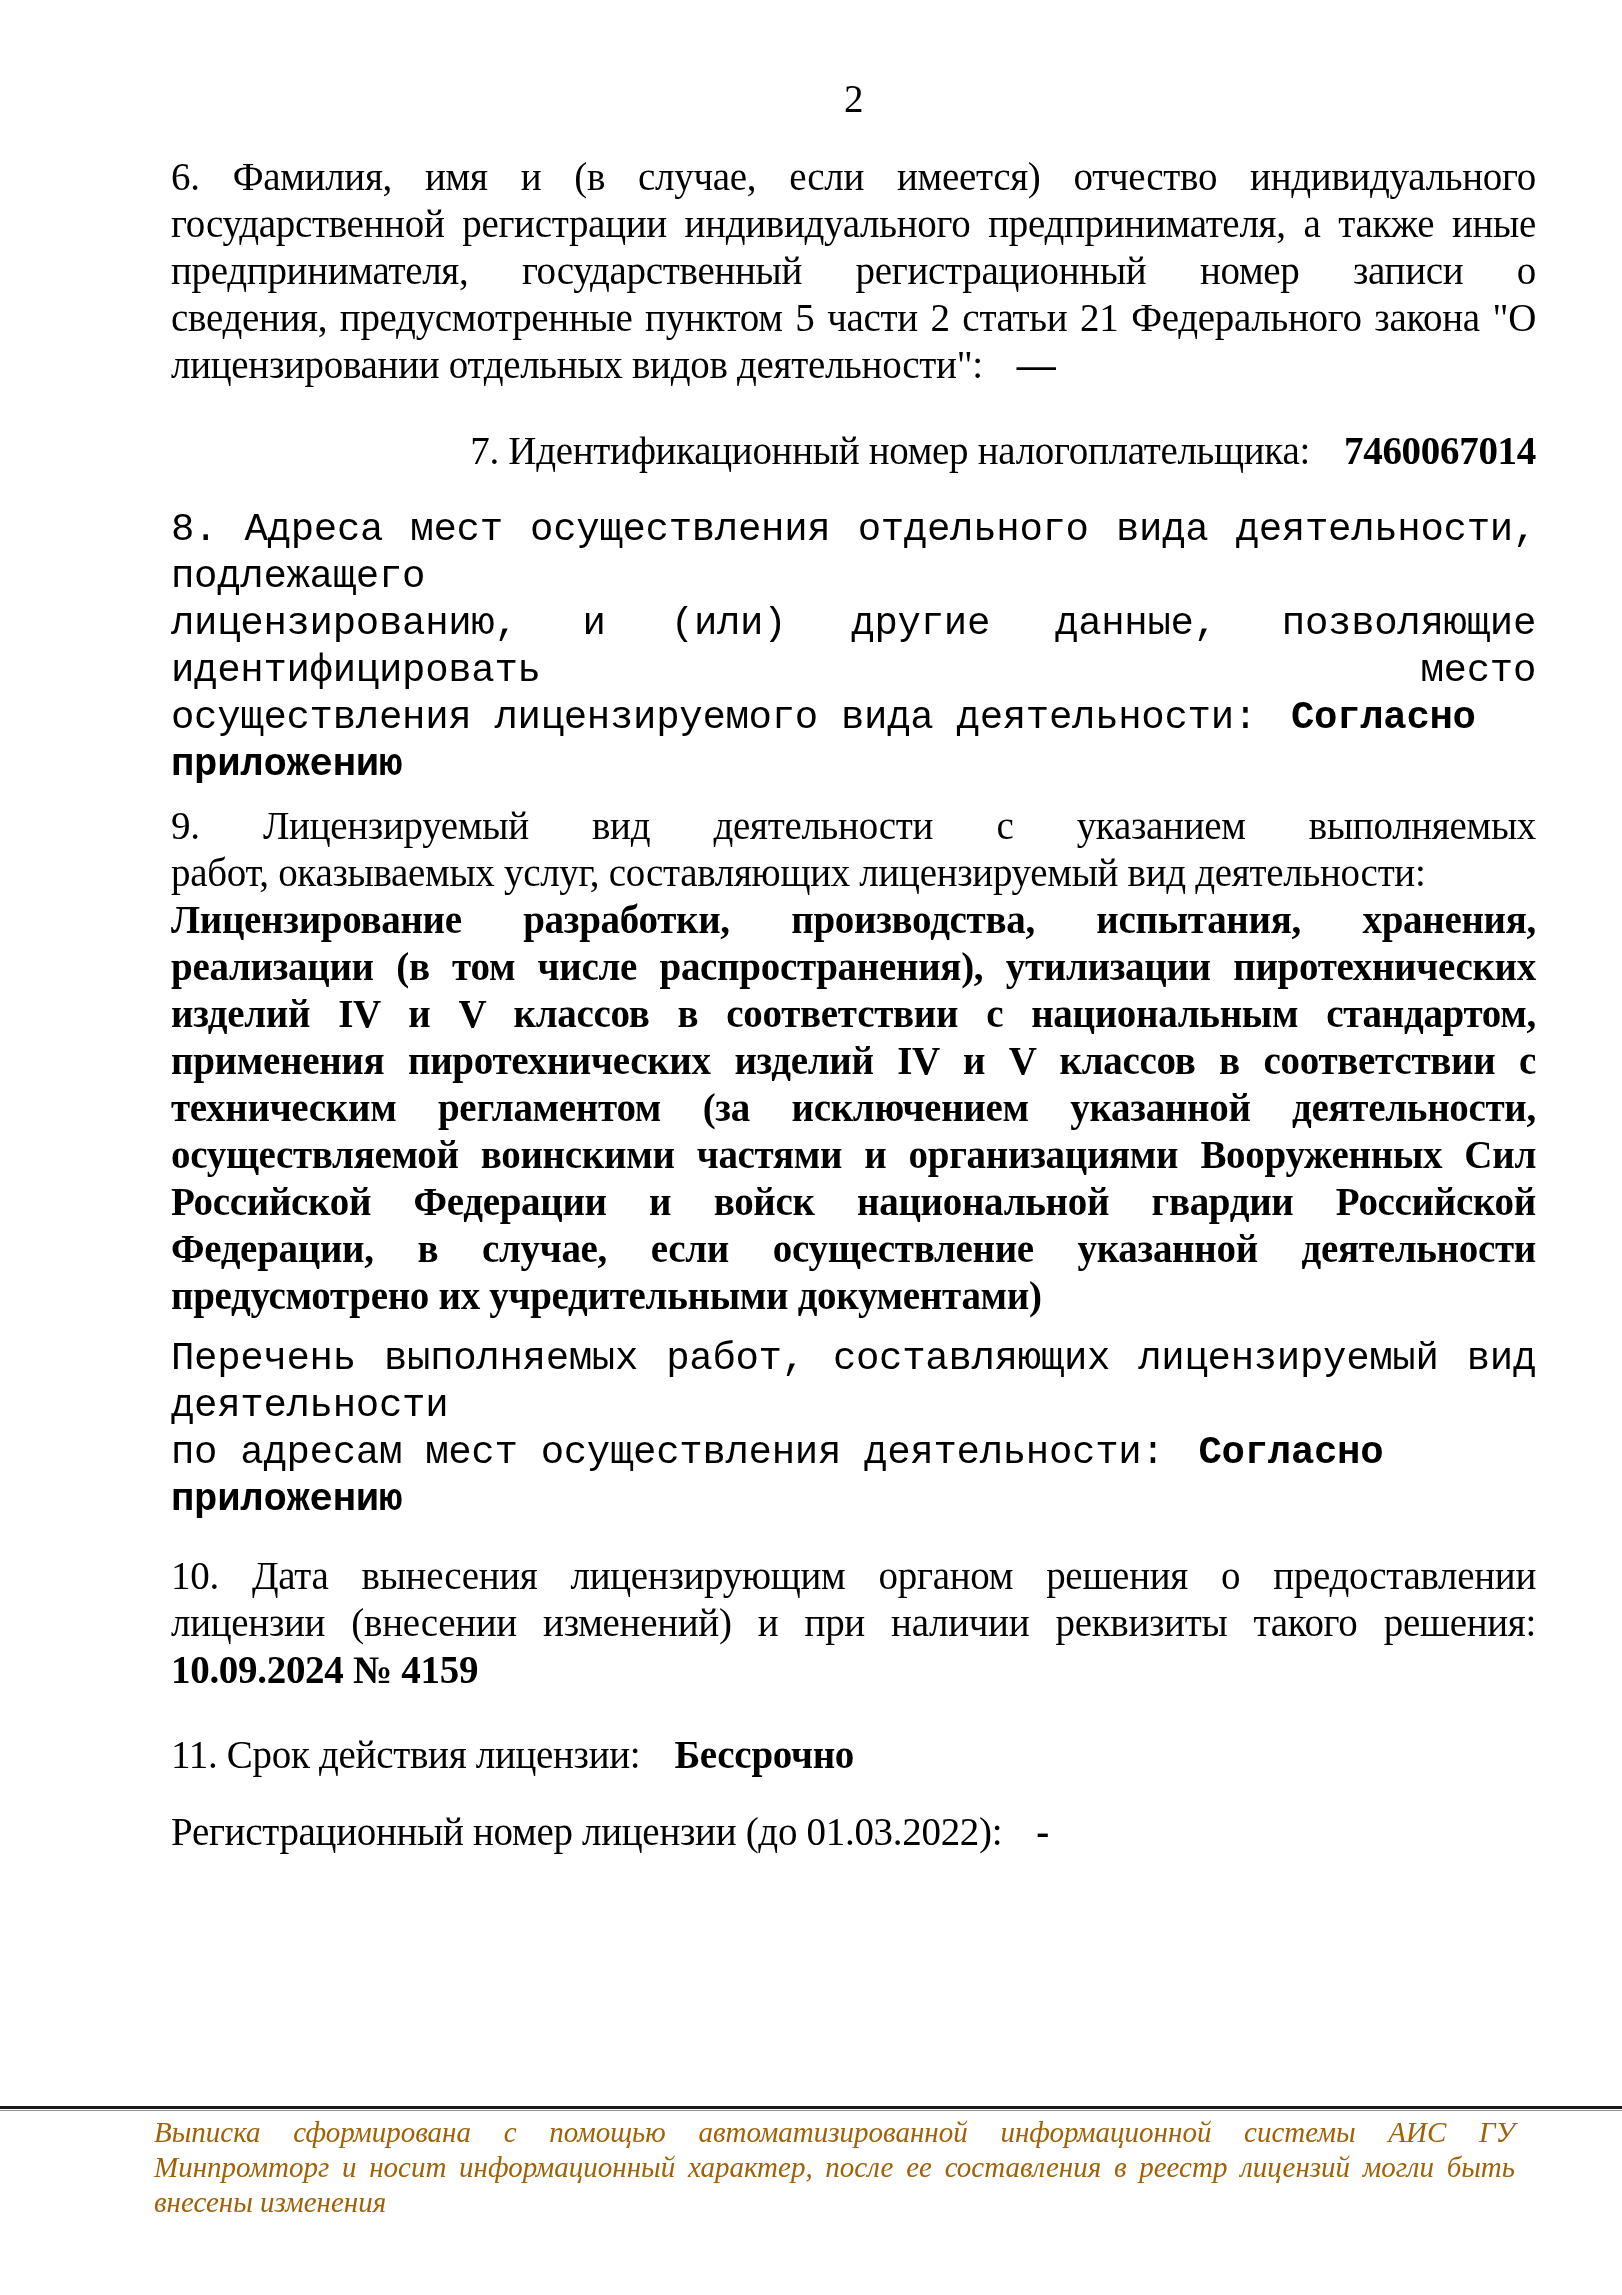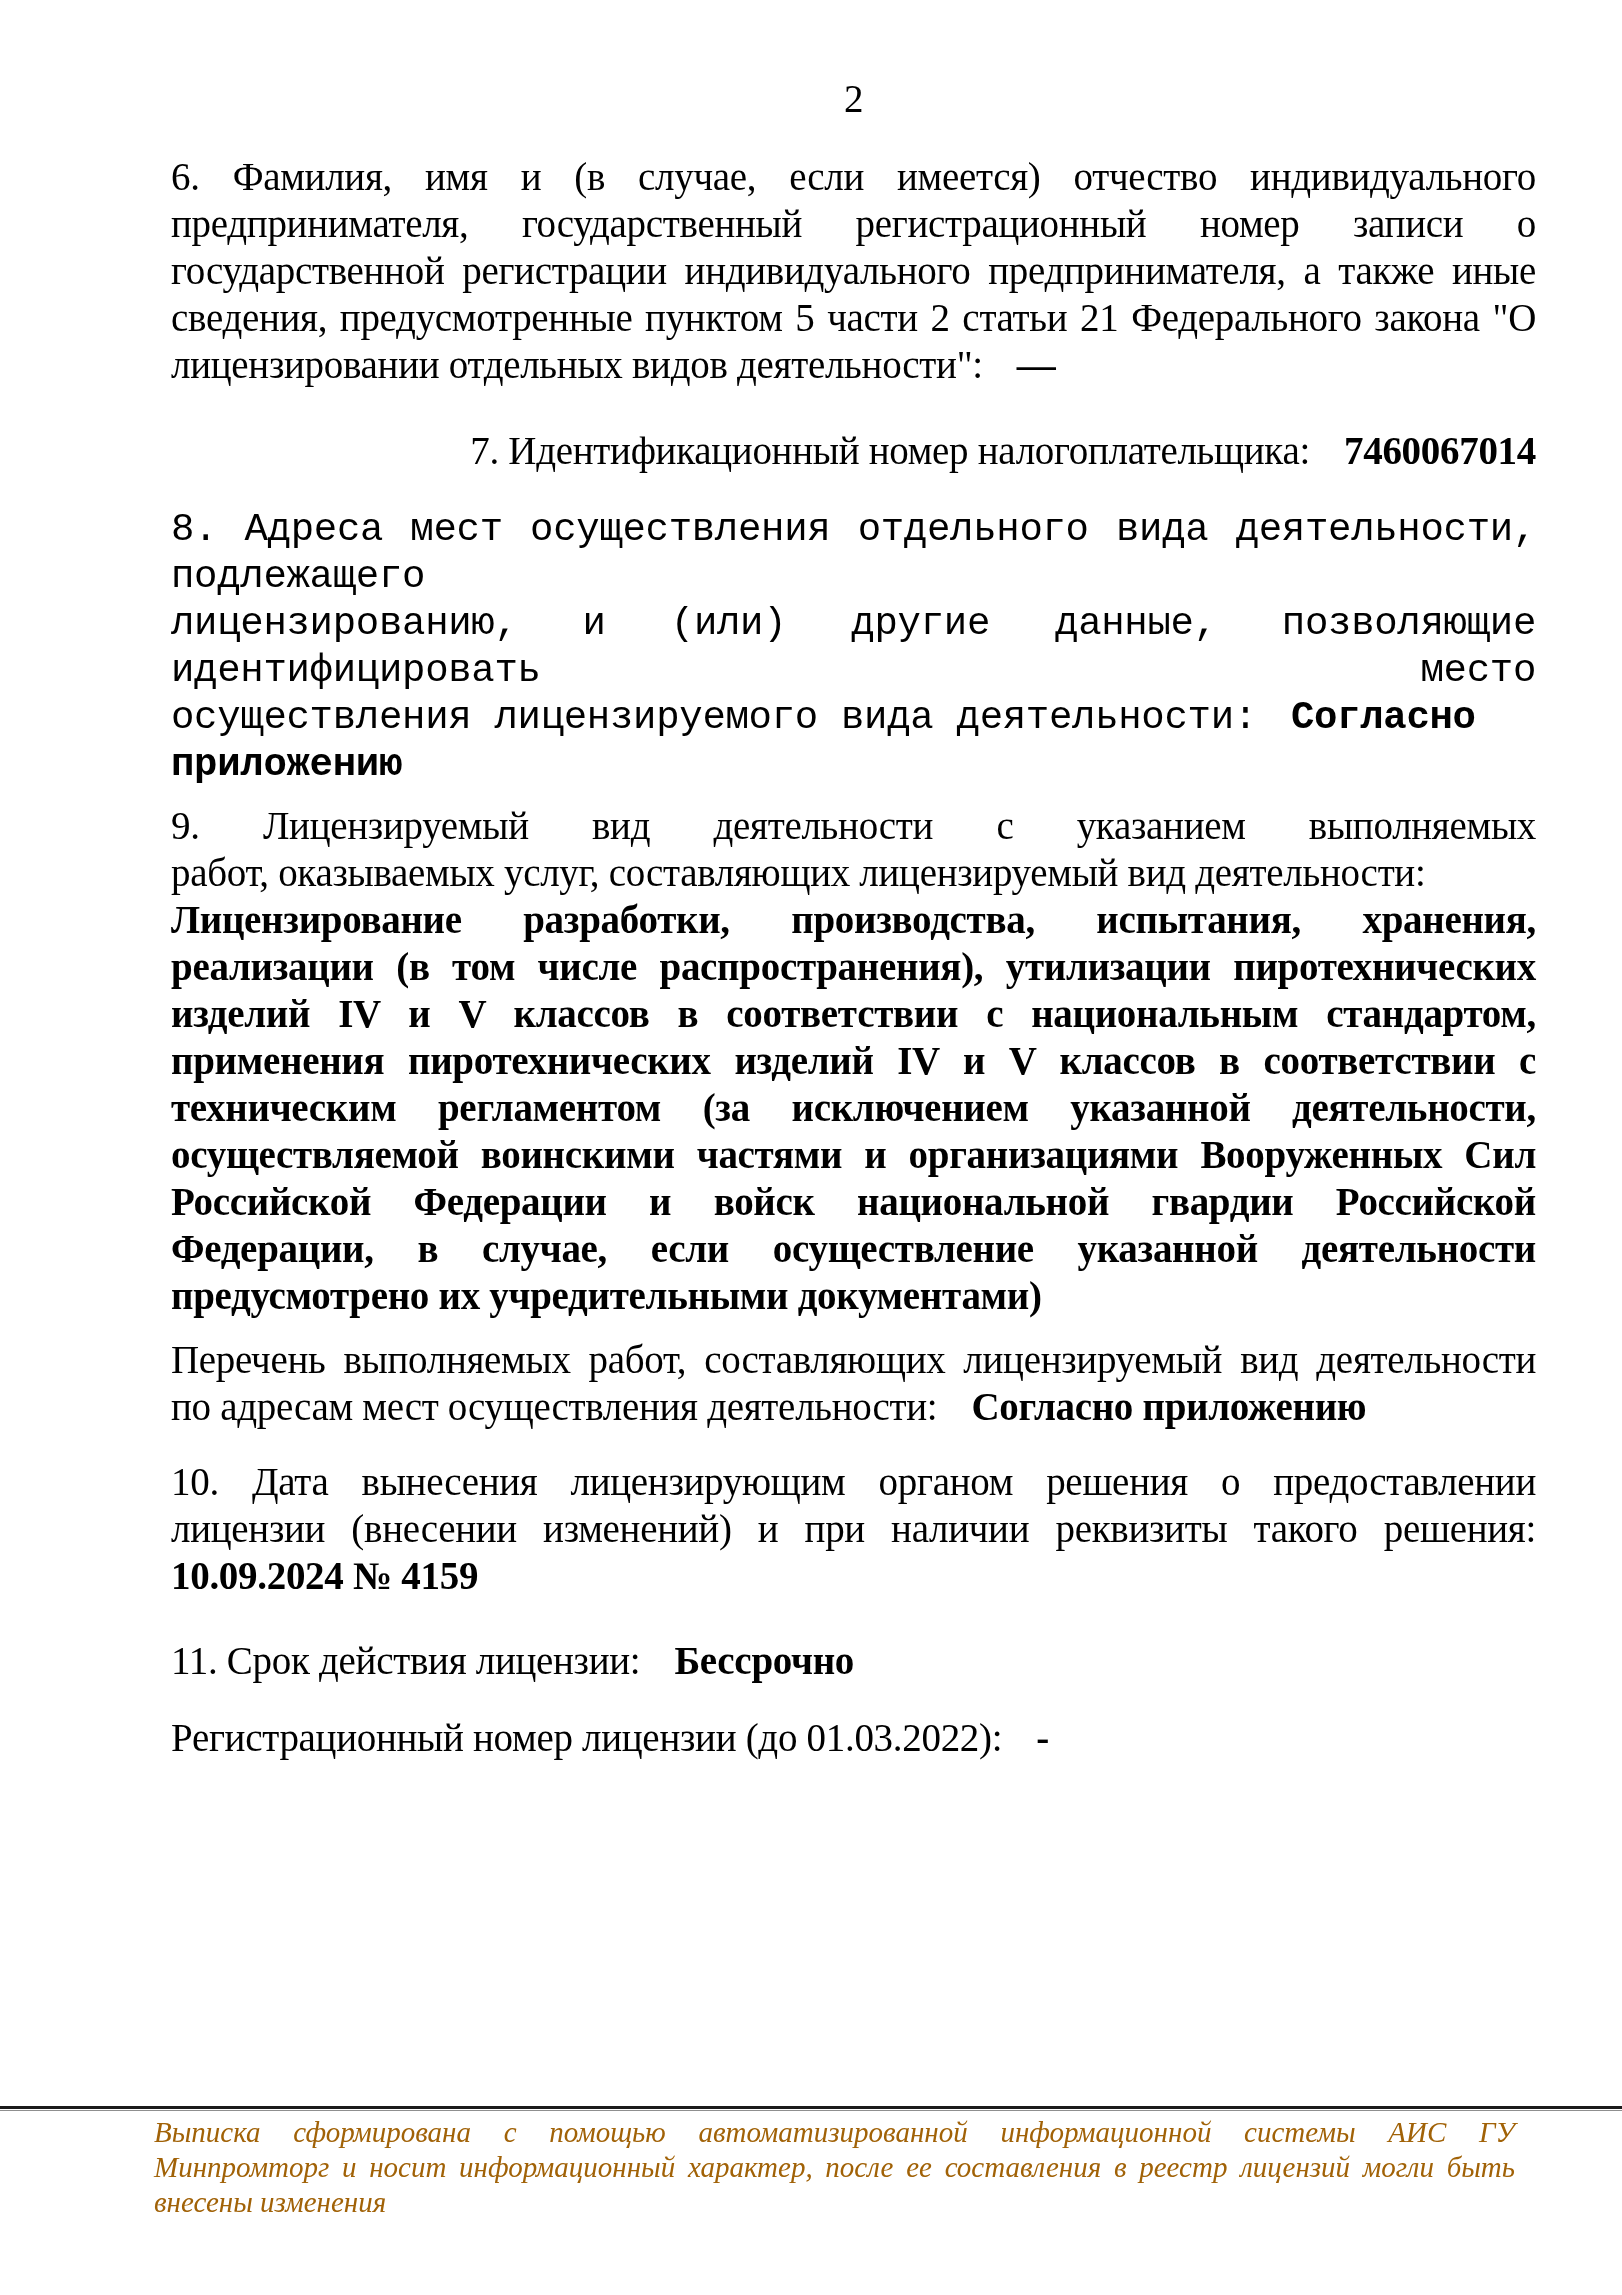--- a/index.html
+++ b/index.html
@@ -33,21 +33,21 @@
   }
   .page-num {
     margin-top: 75px;
     text-align: center;
   }
   .para-item6   { margin-top: 31px; }
   .para-item7   { margin-top: 39px; text-align: right; }
   .para-item8   { margin-top: 33px; font-family: Liberation Mono, monospace; }
   .para-item9   { margin-top: 13px; }
   .para-item9b  { margin-top: 0px;  font-weight: bold; }
-  .para-works   { margin-top: 17px; }
+  .para-works   { margin-top: 17px; font-family: Liberation Mono, monospace; }
   .para-item10  { margin-top: 27.5px; }
   .para-item11  { margin-top: 38px; }
   .para-reg     { margin-top: 30px; }
   .bold { font-weight: bold; }
   .bv {
     font-weight: bold;
     margin-left: 34px;
   }
   .footer-rule-thick {
     position: absolute;
@@ -81,22 +81,22 @@
 </style>
 </head>
 <body>
 
 <div class="content">
 
   <div class="ln page-num">2</div>
 
   <div class="para-item6">
     <div class="ln jl">6. Фамилия, имя и (в случае, если имеется) отчество индивидуального</div>
+    <div class="ln jl">государственной регистрации индивидуального предпринимателя, а также иные</div>
     <div class="ln jl">предпринимателя, государственный регистрационный номер записи о</div>
-    <div class="ln jl">государственной регистрации индивидуального предпринимателя, а также иные</div>
     <div class="ln jl">сведения, предусмотренные пунктом 5 части 2 статьи 21 Федерального закона "О</div>
     <div class="ln"><span>лицензировании отдельных видов деятельности":</span><span class="bv">—</span></div>
   </div>
 
   <div class="para-item7">
     <div class="ln"><span>7. Идентификационный номер налогоплательщика:</span><span class="bv">7460067014</span></div>
   </div>
 
   <div class="para-item8">
     <div class="ln jl">8. Адреса мест осуществления отдельного вида деятельности, подлежащего</div>

